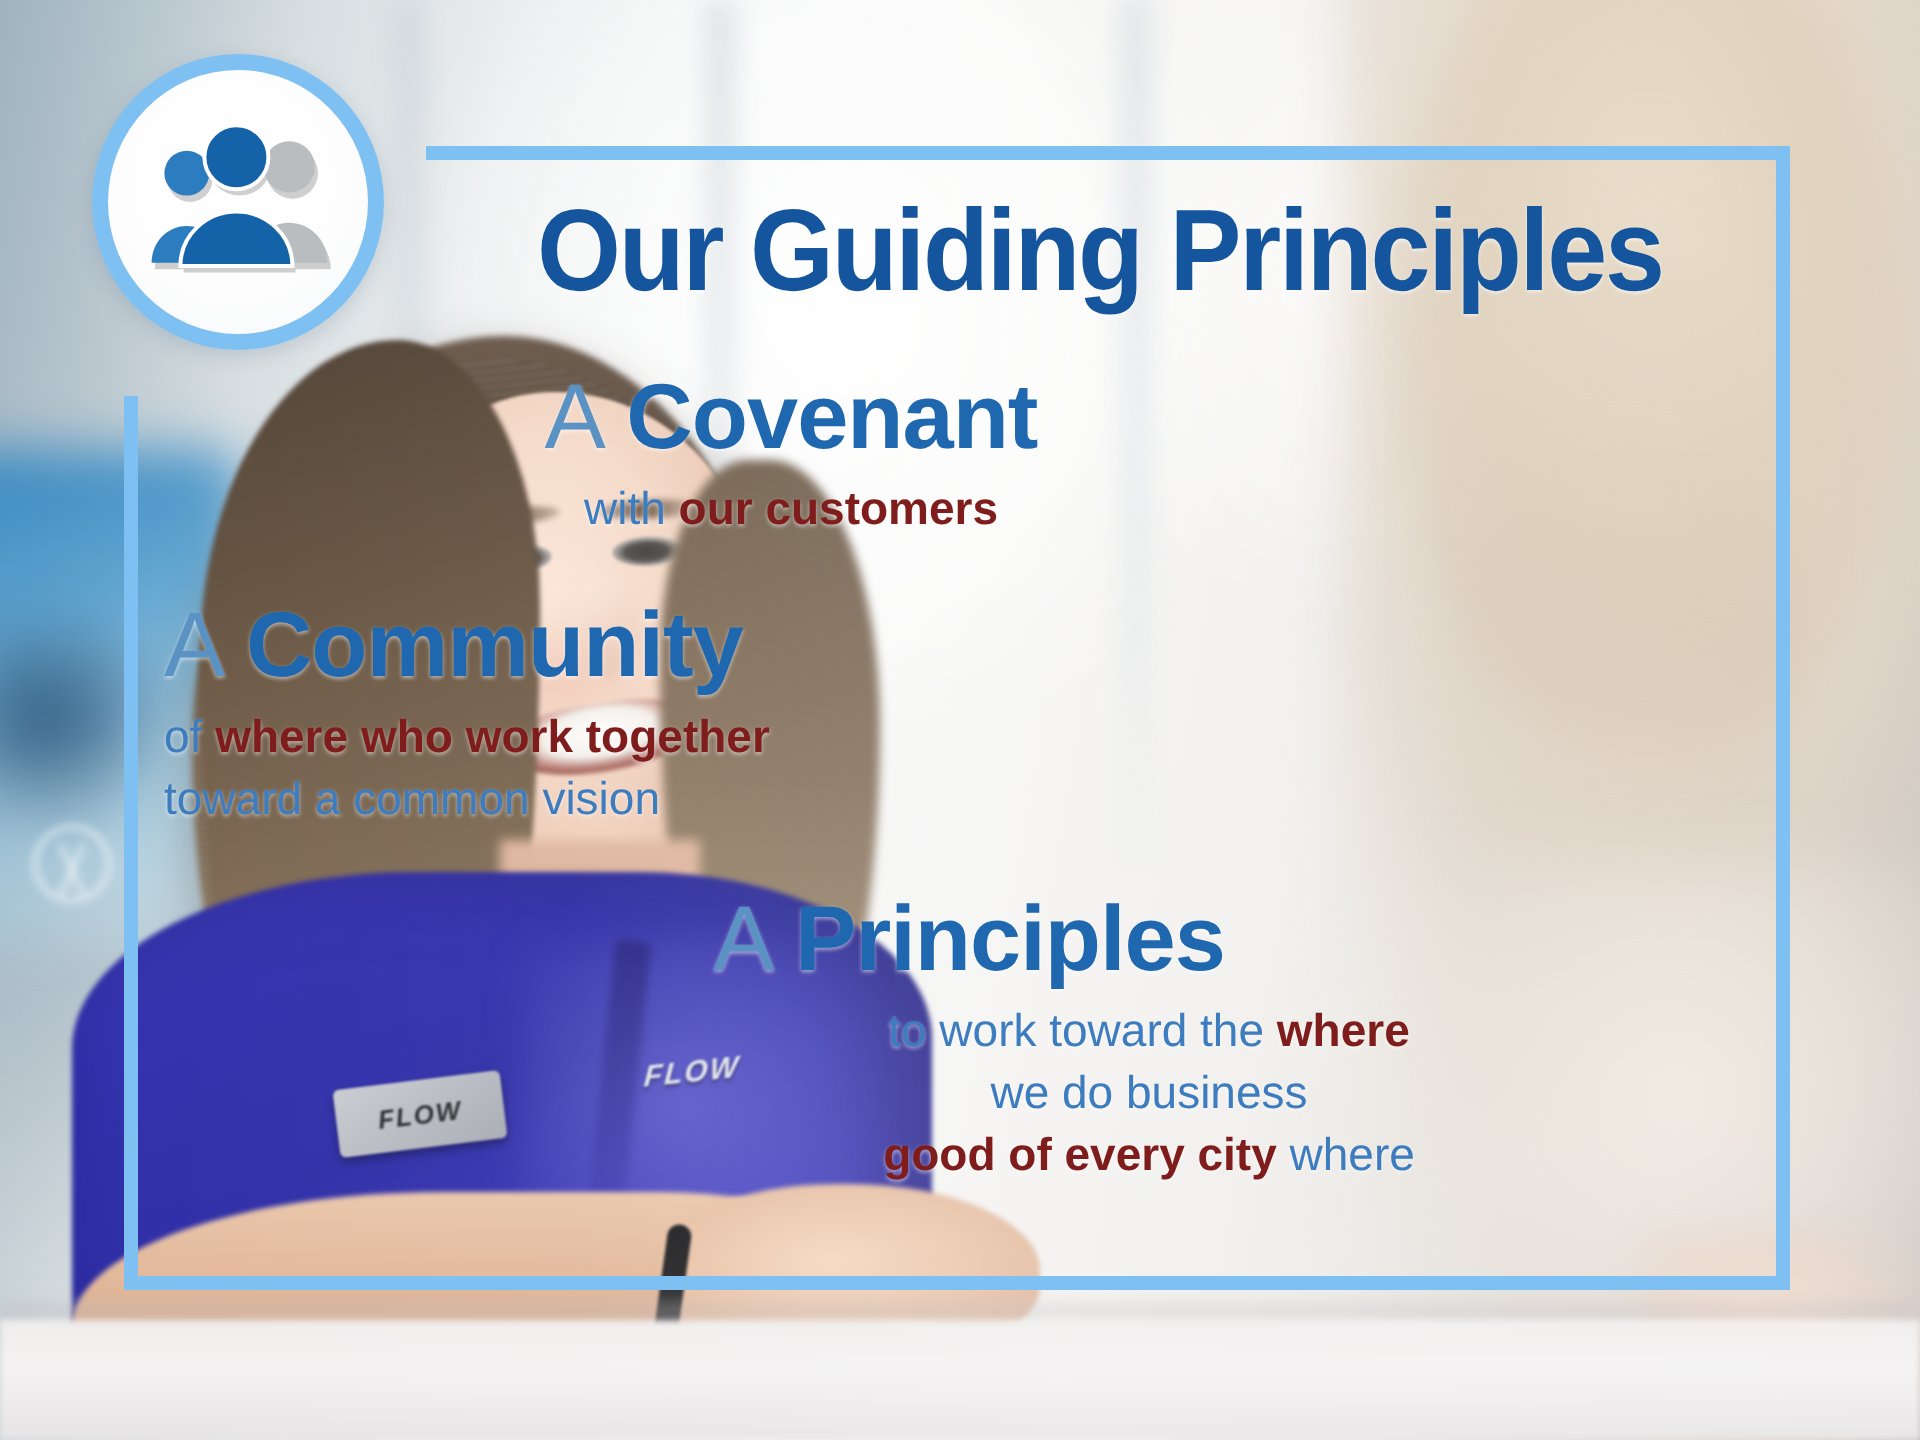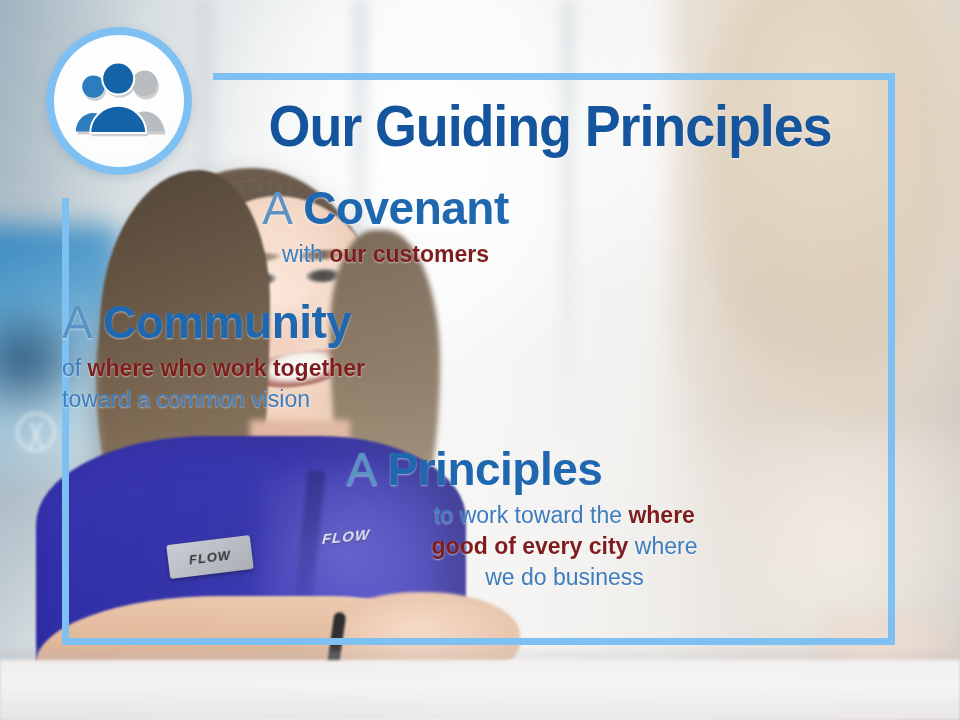--- a/index.html
+++ b/index.html
@@ -318,21 +318,21 @@
     font-size:58px;
     line-height:1;
     letter-spacing:-1.2px;
     color:#14559e;
     transform:scaleX(.93);
     transform-origin:center;
     text-shadow:0 1px 2px rgba(255,255,255,.6);
   }
 
   .principles {
-    position:absolute; left:0; top:110px; width:833px;
+    position:absolute; left:0; top:110px; width:833px;padding-left:20px;
   }
   .principle { margin-bottom:6px; }
 
   .p-head {
     font-family:"Liberation Sans", sans-serif;
     font-size:46px;
     line-height:1.12;
     color:#2e78bc;
     text-shadow:0 1px 2px rgba(255,255,255,.55);
     white-space:nowrap;
@@ -467,20 +467,20 @@
         </div>
       </div>
 
       <div class="principle p3">
         <div class="p-head">
           <span class="art">A</span>
           <span class="word">Principles</span>
         </div>
         <div class="p-sub">
           <div><span>to work toward the </span><b>where</b></div>
+          <div>we do business</div>
           <div><b>good of every city</b><span> where</span></div>
-          <div>we do business</div>
         </div>
       </div>
 
     </div>
   </div>
 </div>
 
 </body></html>

